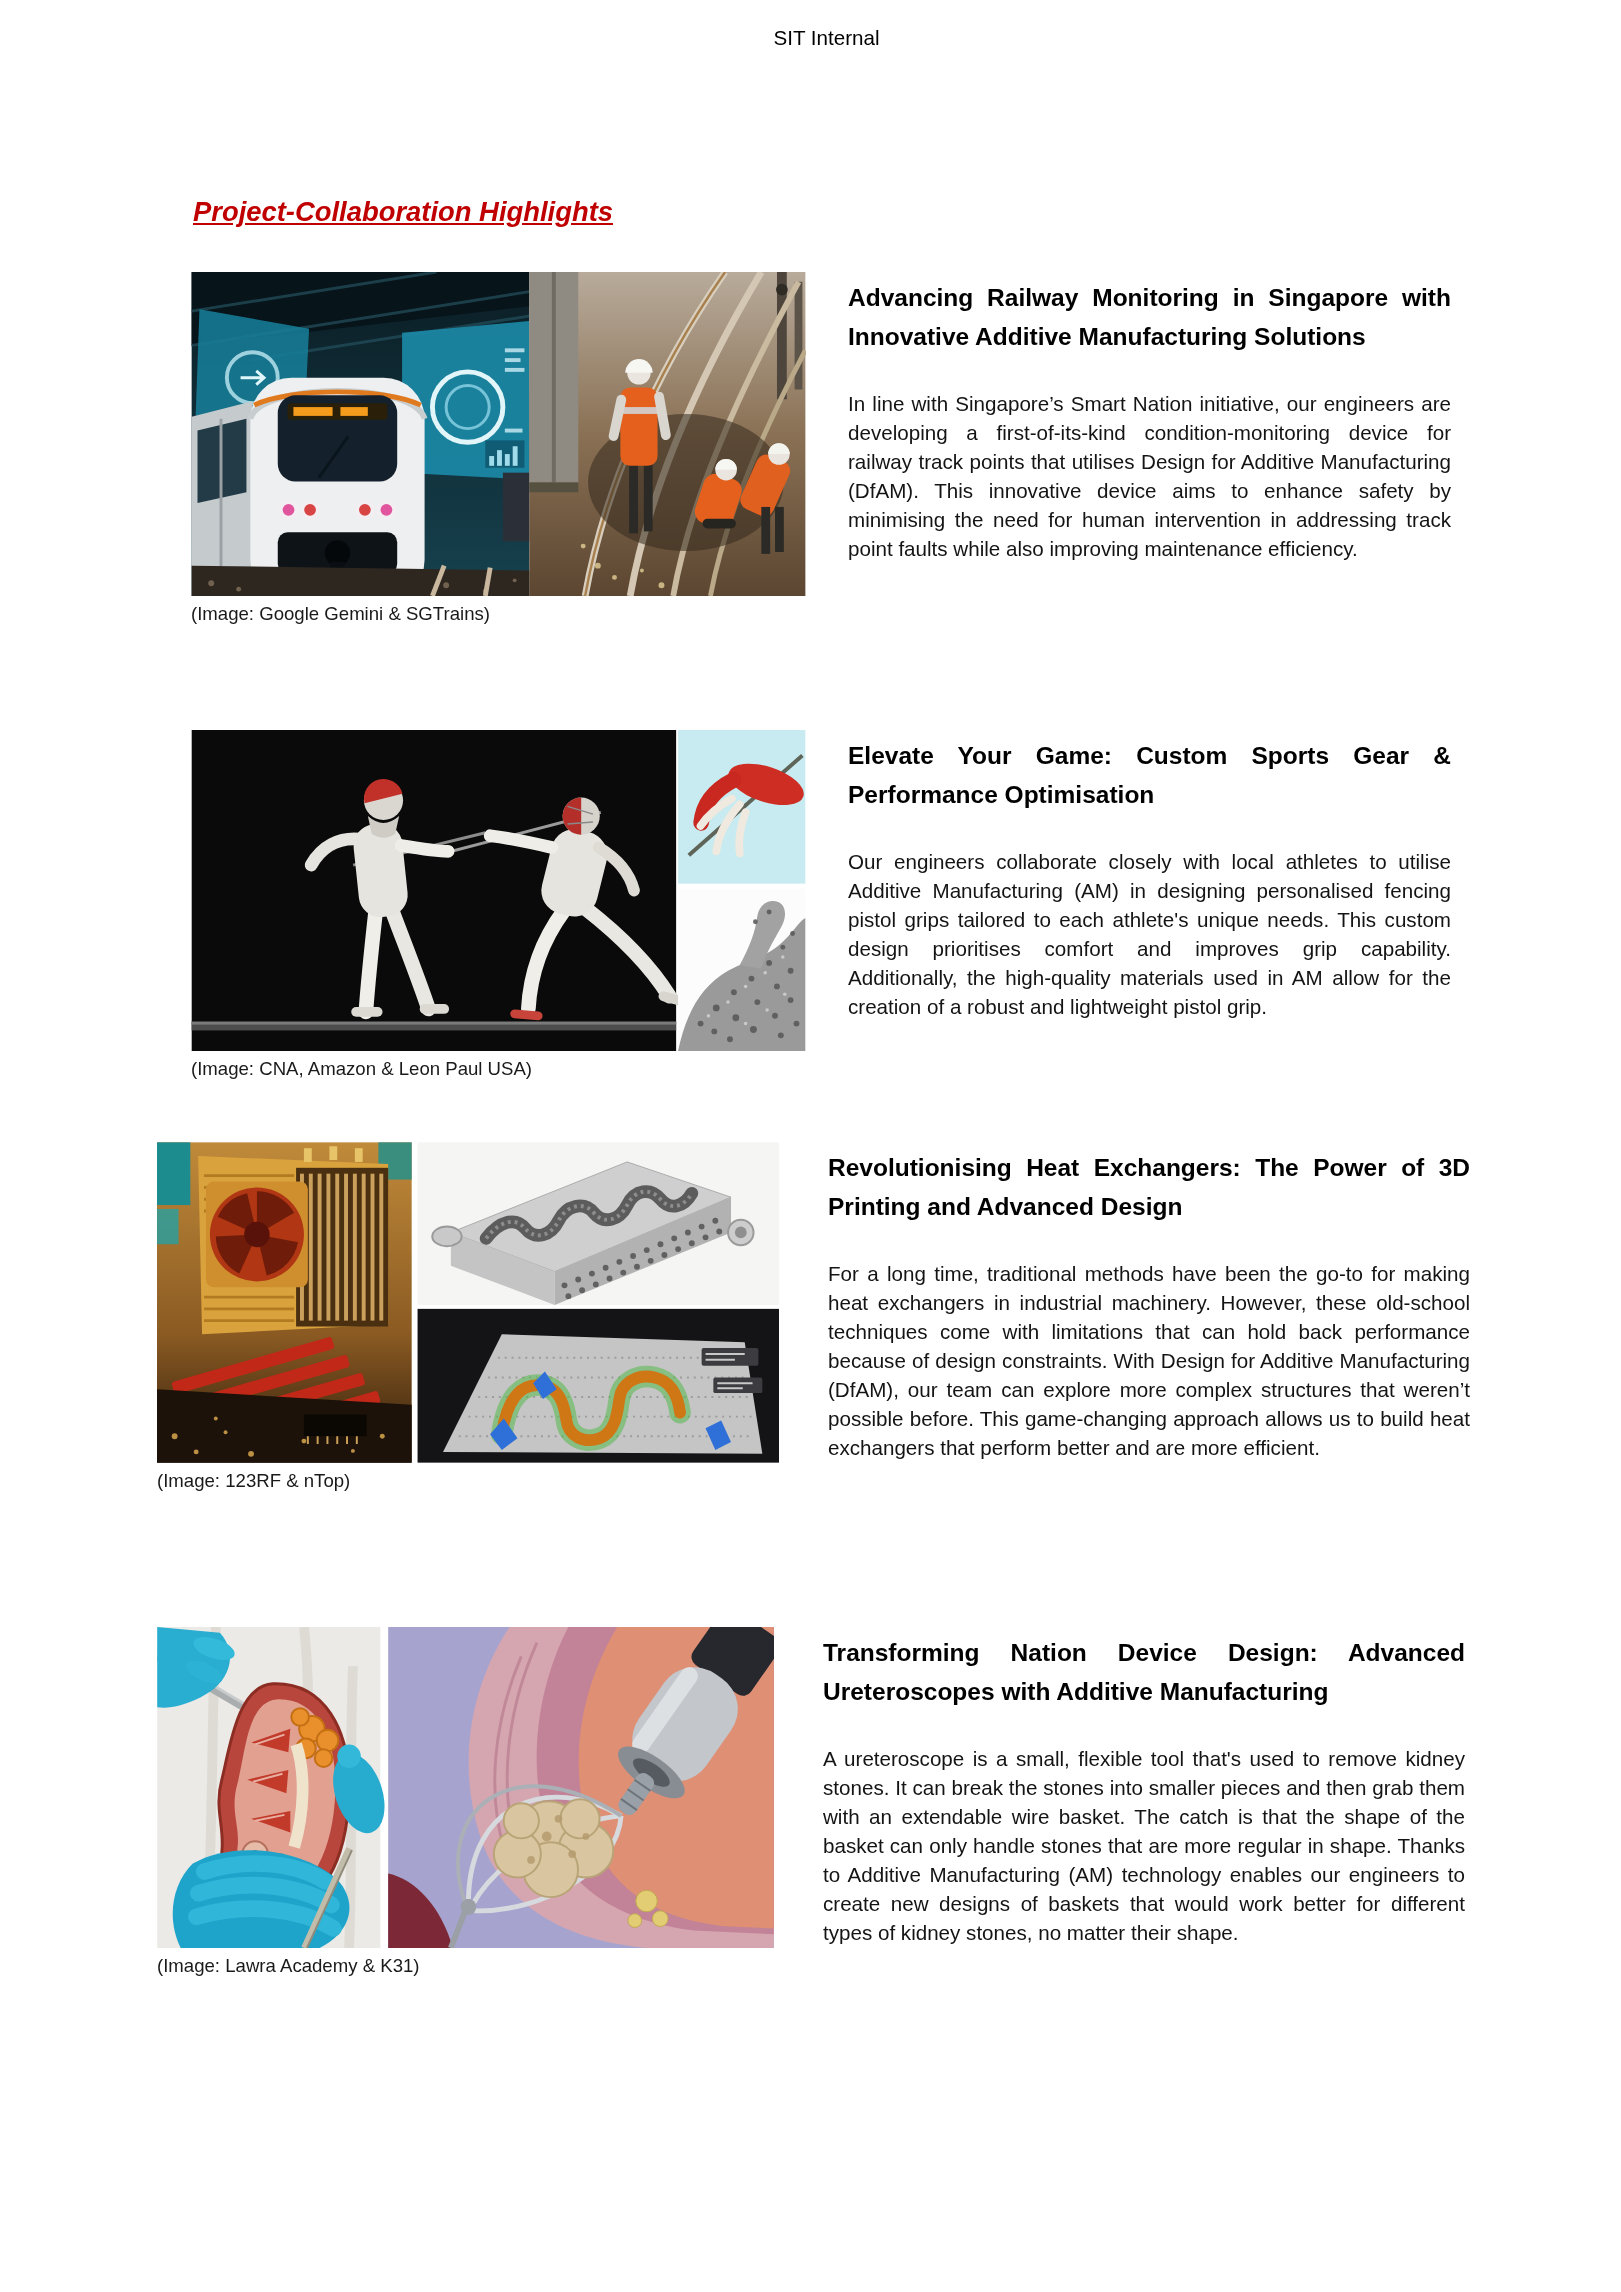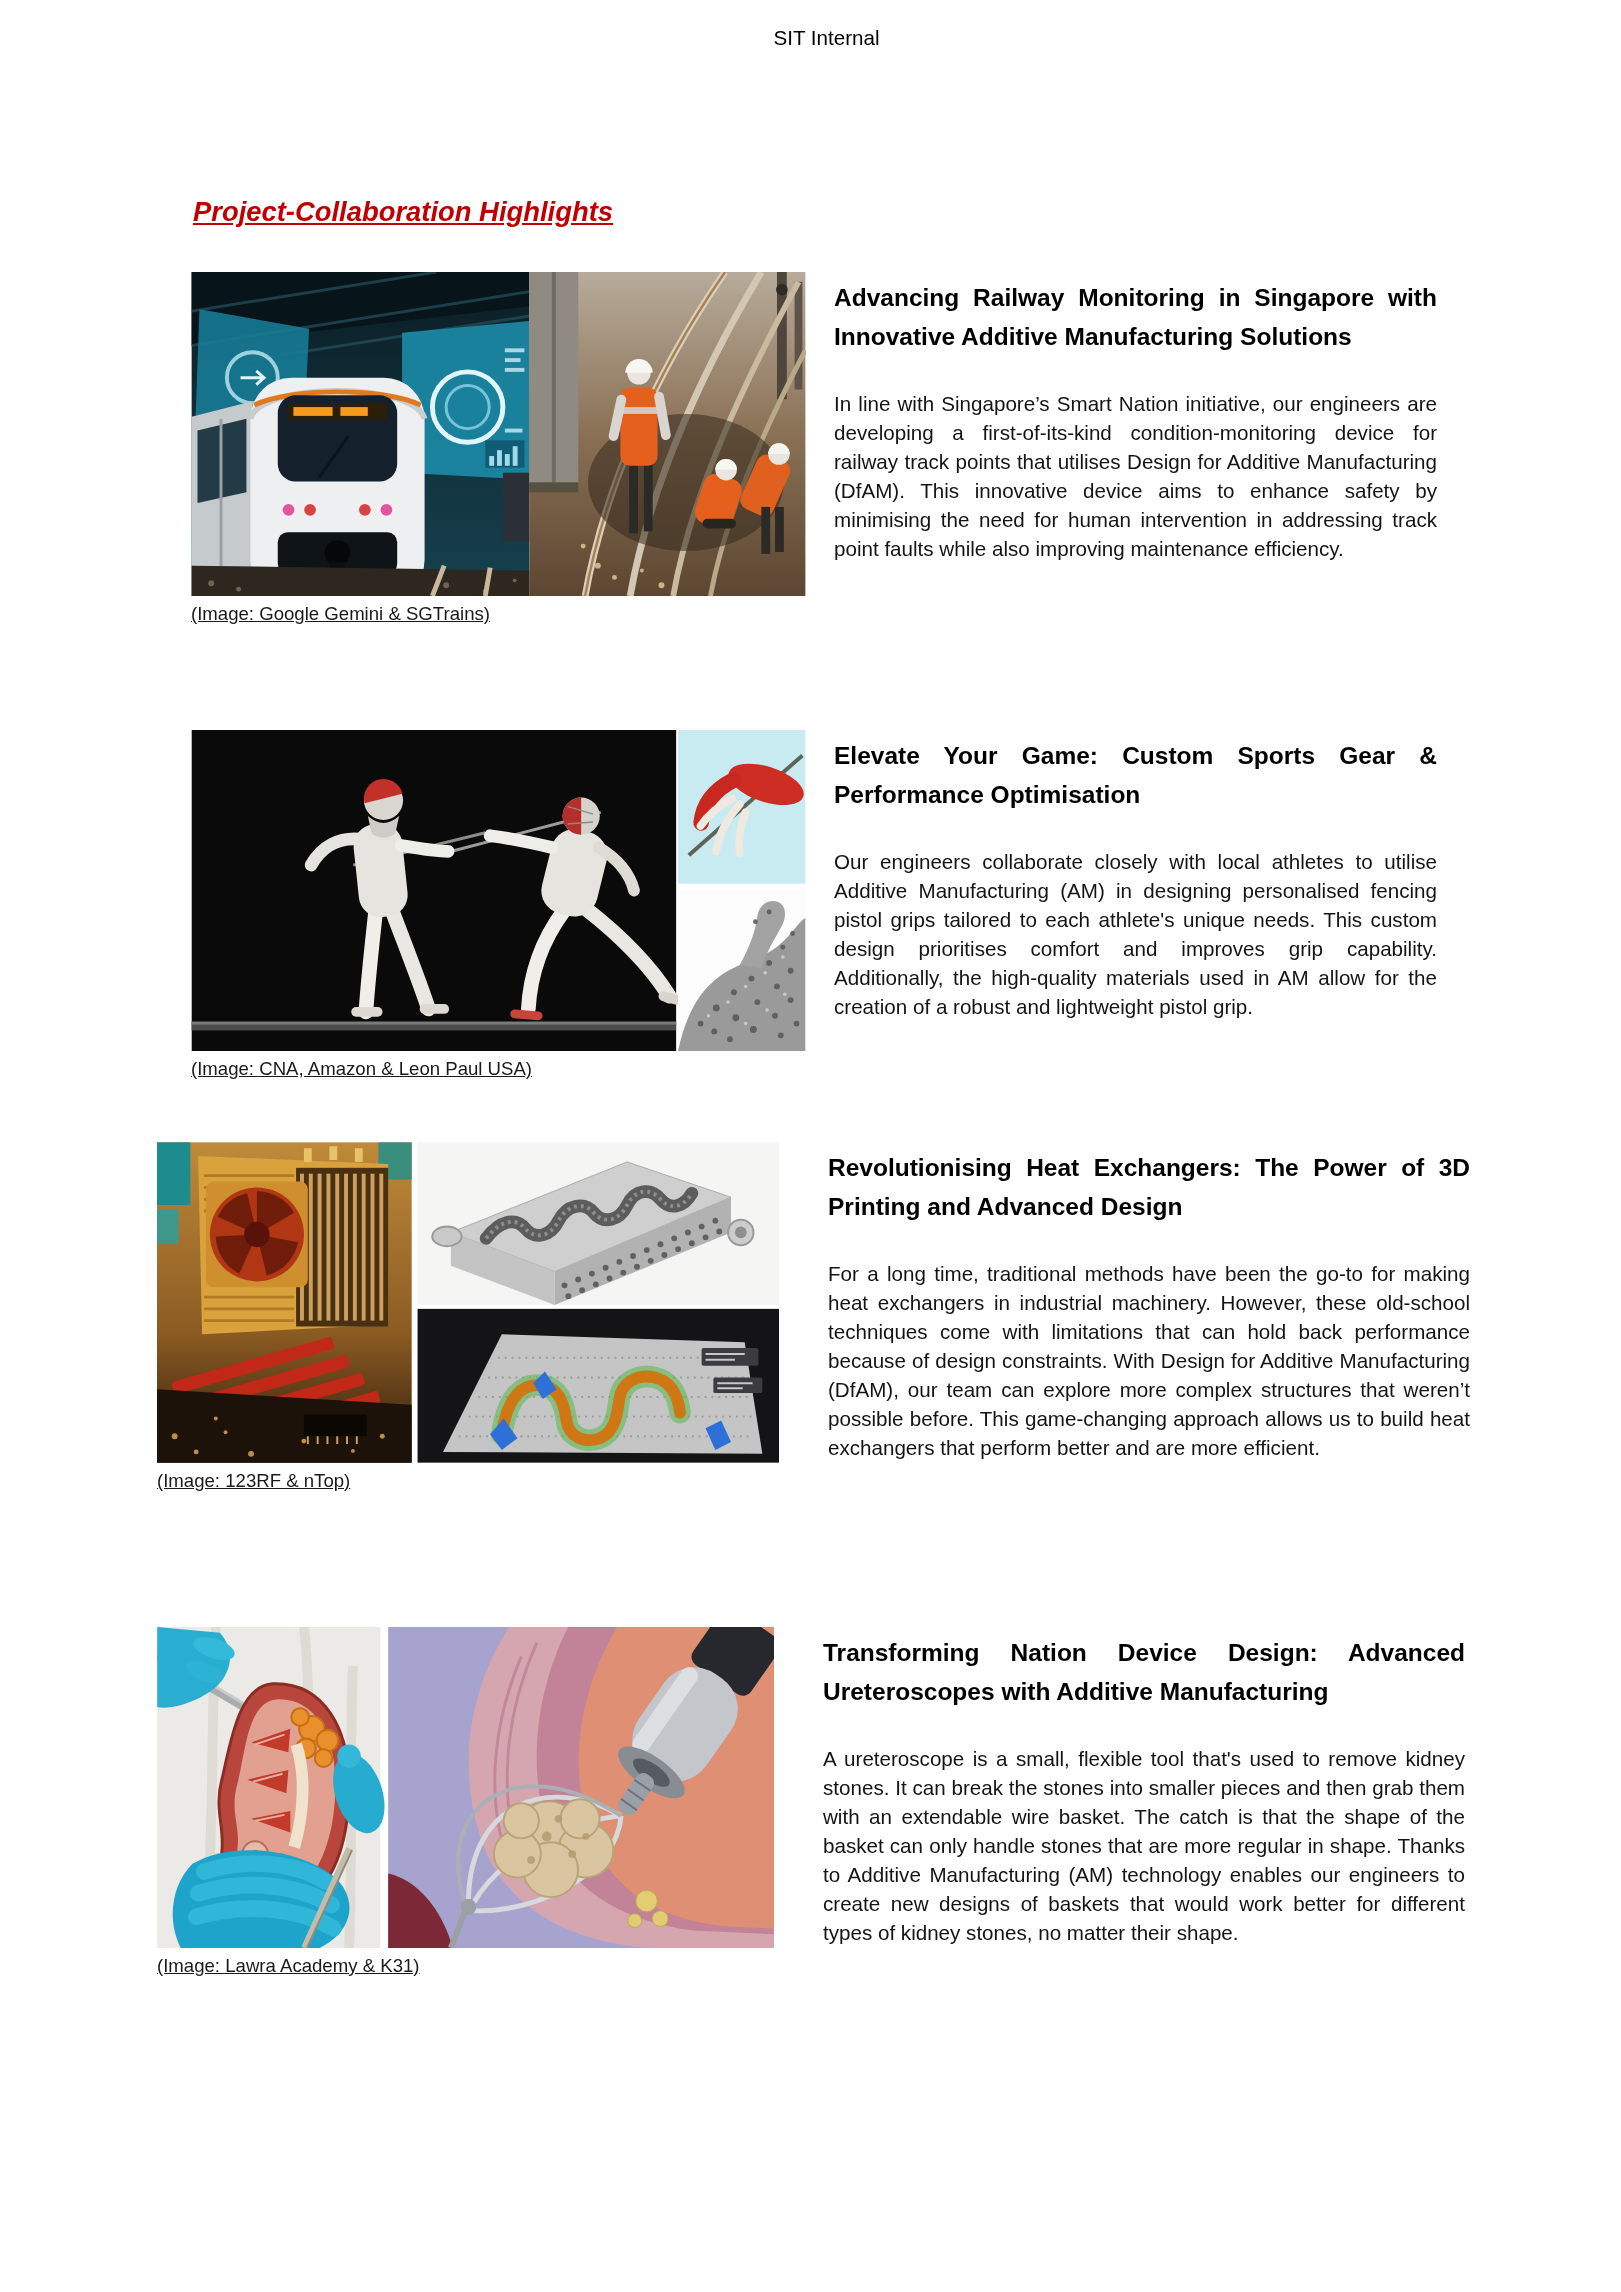--- a/index.html
+++ b/index.html
@@ -16,23 +16,23 @@
     font-size:27.4px;font-weight:bold;font-style:italic;color:#C00000;text-decoration:underline;
   }
   .section{position:absolute;display:flex;align-items:flex-start;}
   .s1{top:272px;left:191px;}
   .s2{top:730px;left:191px;}
   .s3{top:1142px;left:157px;}
   .s4{top:1627px;left:157px;}
   .img-col{flex:0 0 auto;}
   .img-box{display:block;line-height:0;}
   .img-box svg{display:block;}
-  .caption{font-size:18.6px;line-height:25.5px;color:#1a1a1a;margin-top:4.9px;text-decoration:underline;}
+  .caption{font-size:18.6px;line-height:25.5px;color:#1a1a1a;margin-top:4.9px;}
   .txt-col{flex:0 0 auto;}
-  .s1 .txt-col,.s2 .txt-col{margin-left:28px;width:603px;}
+  .s1 .txt-col,.s2 .txt-col{margin-left:42px;width:603px;}
   .s3 .txt-col,.s4 .txt-col{margin-left:49px;width:642px;}
   .sec-title{
     font-size:24.5px;font-weight:bold;line-height:39px;color:#000;
     text-align:justify;margin:5.9px 0 0 0;
   }
   .sec-body{
     font-size:20.6px;line-height:29px;text-align:justify;color:#141414;
     margin-top:33px;
   }
 </style>

